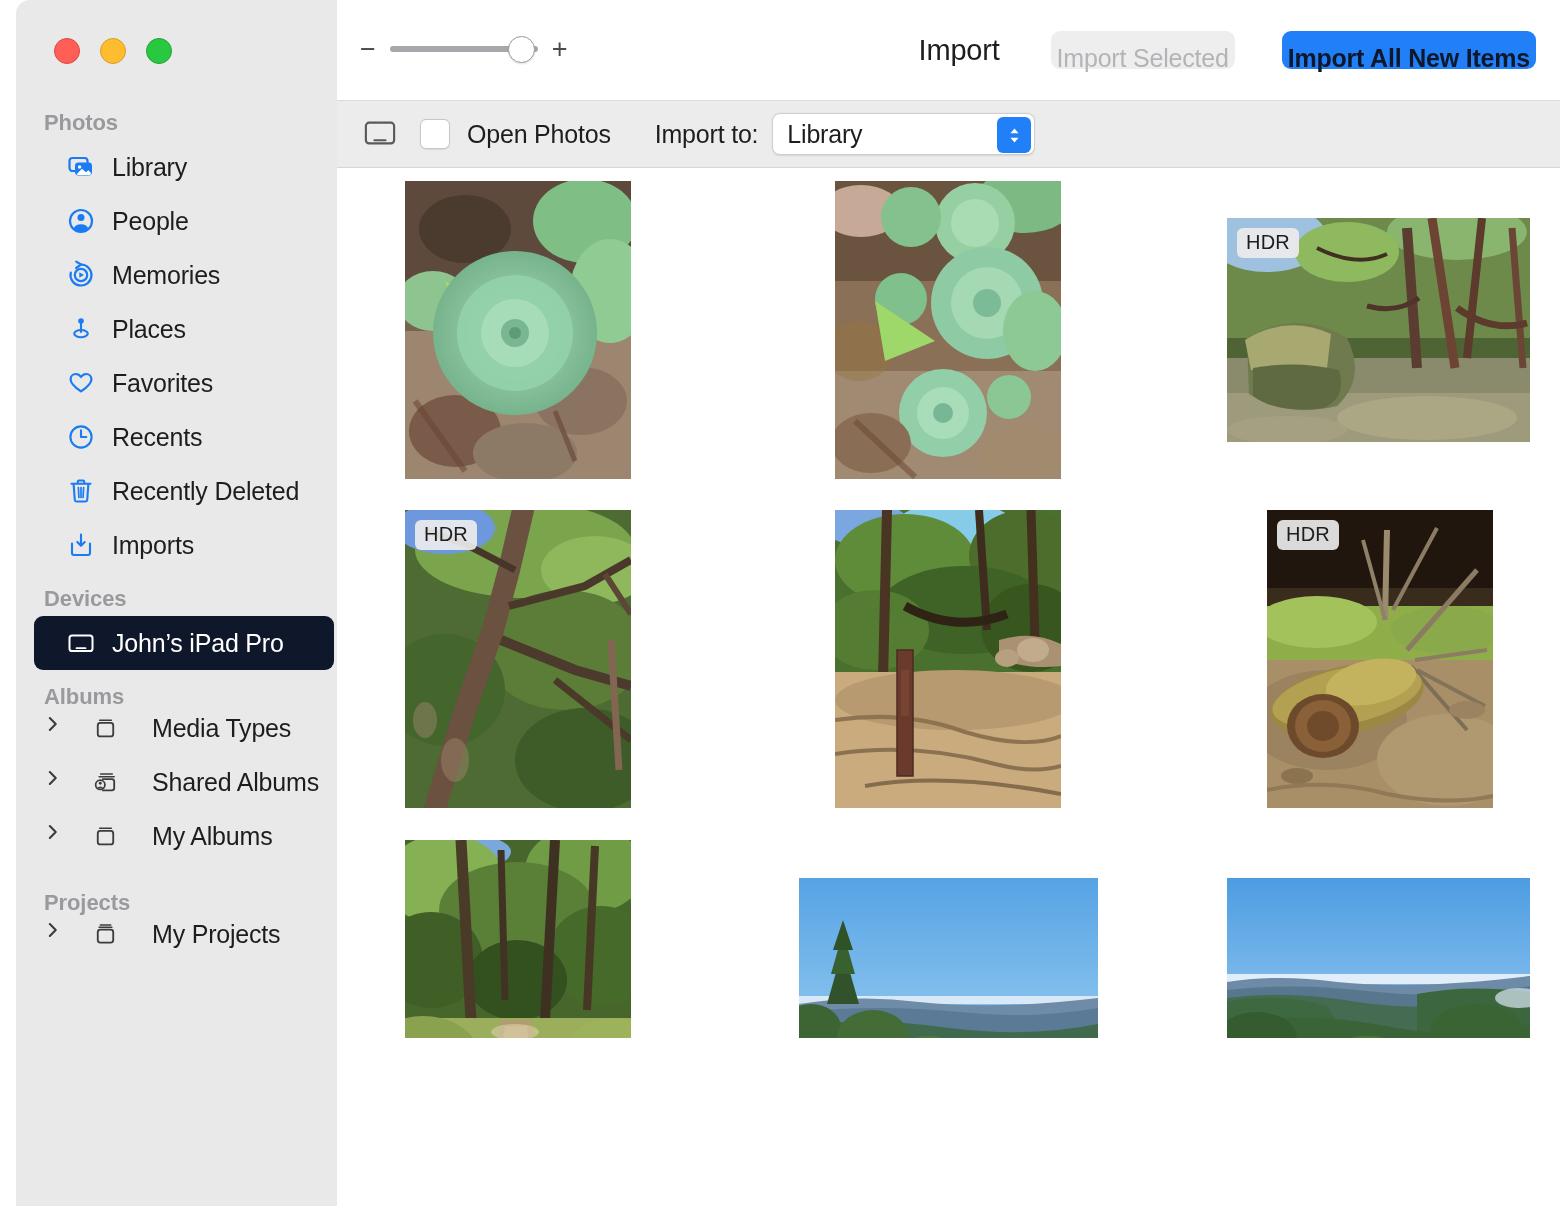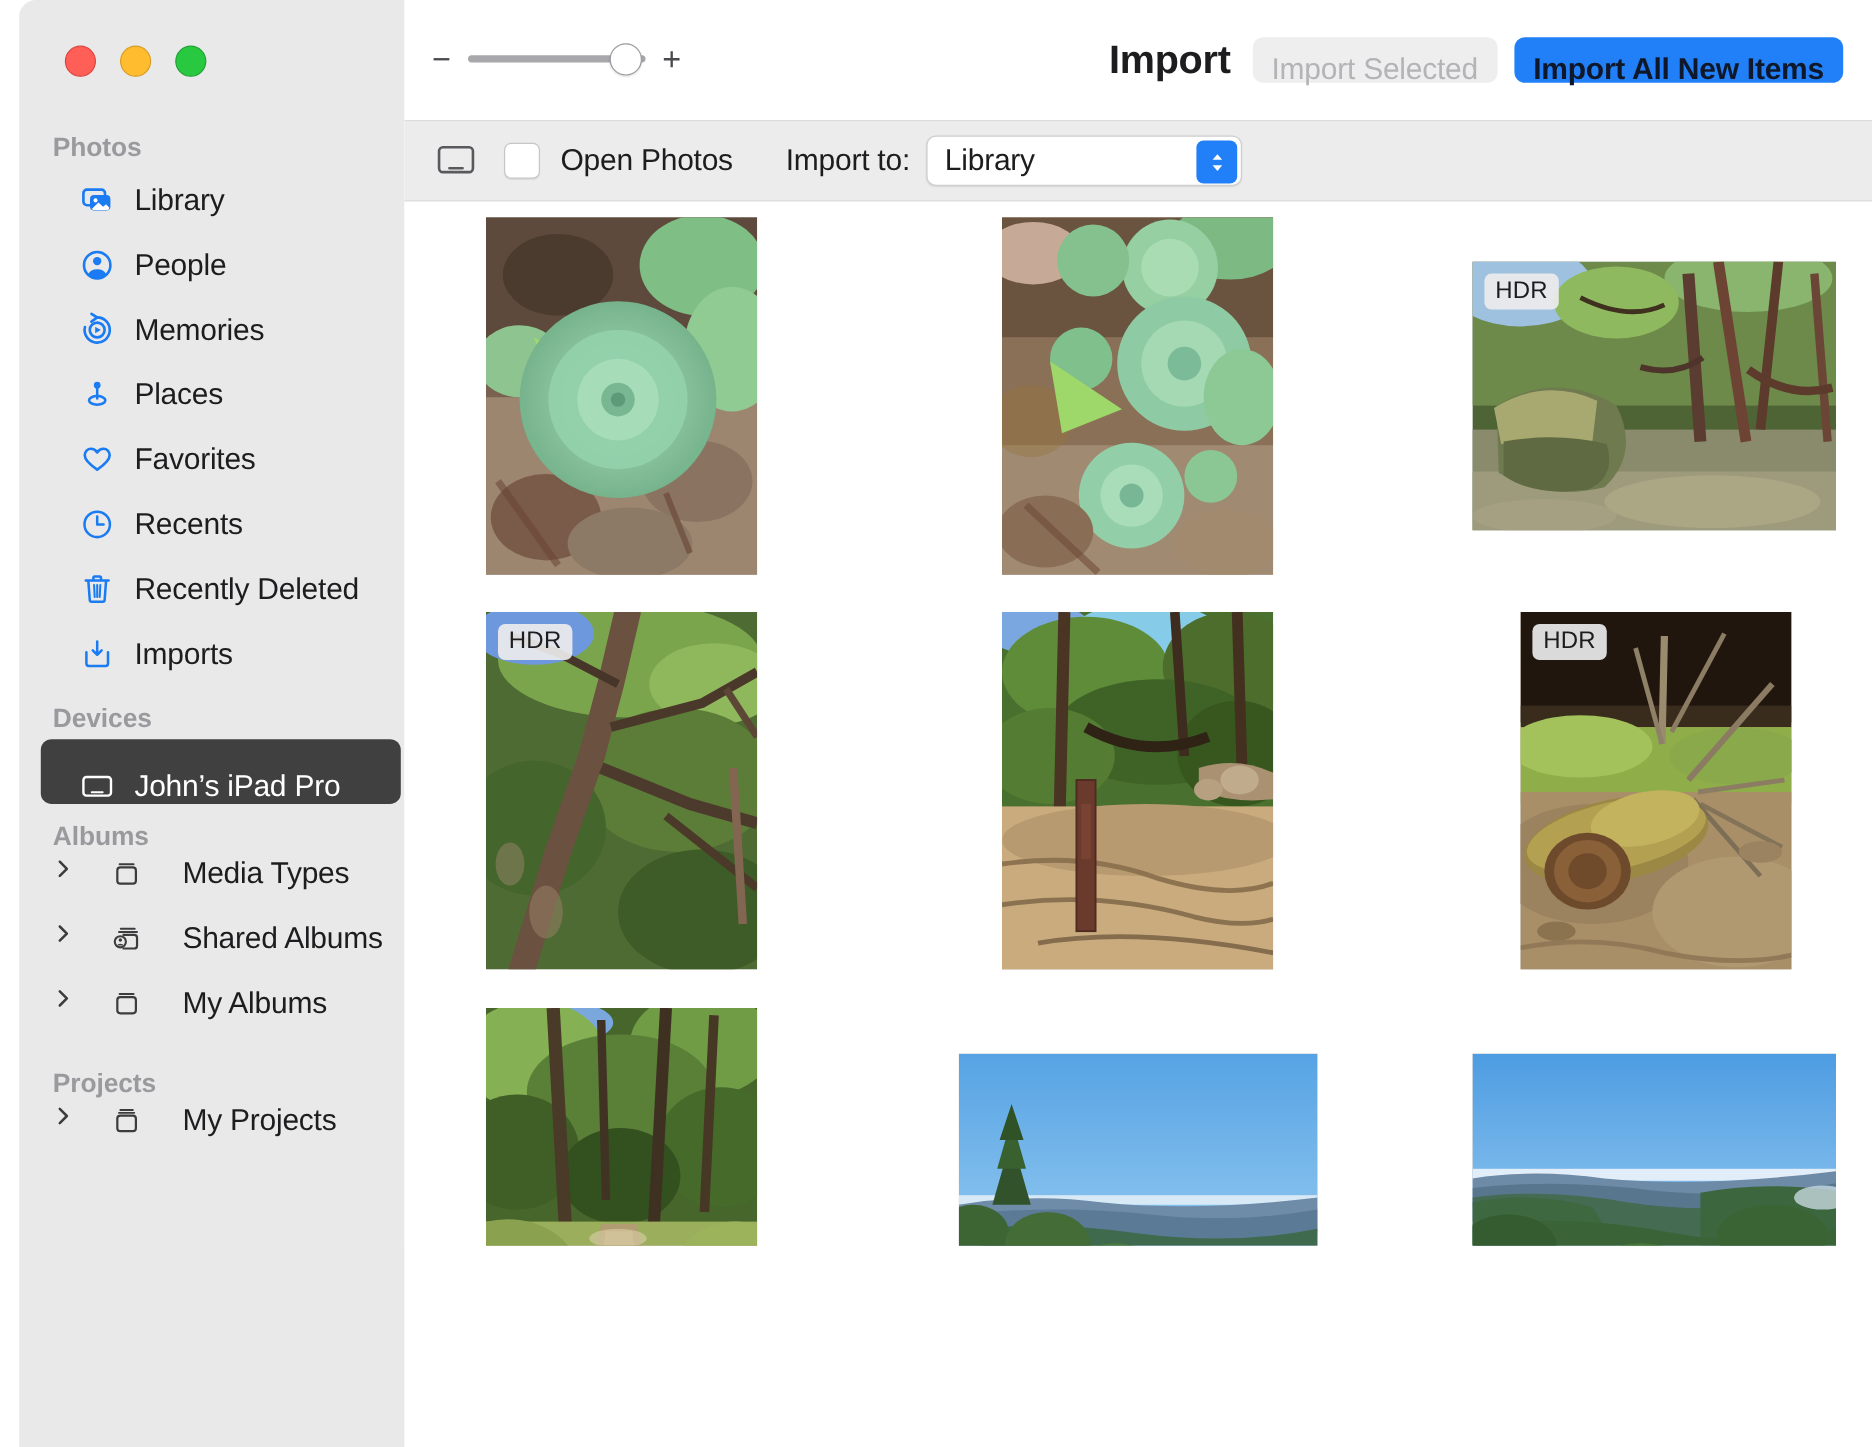--- a/index.html
+++ b/index.html
@@ -64,21 +64,21 @@
     padding-left: 32px;
     border-radius: 9px;
     gap: 16px;
   }
   .sb-item .lbl {
     font-size: 25px;
     color: #1d1d1f;
     letter-spacing: -0.2px;
     white-space: nowrap;
   }
-  .sb-item.selected { background: #404040; align-items: flex-end; }
+  .sb-item.selected { background: #0f172a; }
   .sb-item.selected .lbl { color: #ffffff; }
 
   .sb-icon {
     width: 30px; height: 30px;
     flex: 0 0 30px;
     display: flex; align-items: center; justify-content: center;
   }
   .sb-icon svg { display: block; }
 
   .sb-disc {
@@ -154,36 +154,37 @@
 
   .tb-right {
     position: absolute;
     right: 24px; top: 0;
     height: 100px;
     display: flex;
     align-items: center;
     gap: 14px;
   }
   .tb-label {
-    font-size: 33px;
-    font-weight: bold;
+    font-size: 29px;
+    font-weight: normal;
     color: #1d1d1f;
     letter-spacing: -0.2px;
     margin-right: 4px;
   }
   .btn {
     font-family: "Liberation Sans", sans-serif;
     font-size: 25px;
     letter-spacing: -0.2px;
     border: none;
     border-radius: 9px;
-    padding: 0 16px;
+    padding: 0 6px;
     height: 38px;
     line-height: 54px;
     white-space: nowrap;
+    margin-left: 33px;
   }
   .btn-disabled {
     background: #eeeeee;
     color: #b4b4b8;
   }
   .btn-primary {
     background: #2180f7;
     color: #0f172a;
     font-weight: bold;
   }

